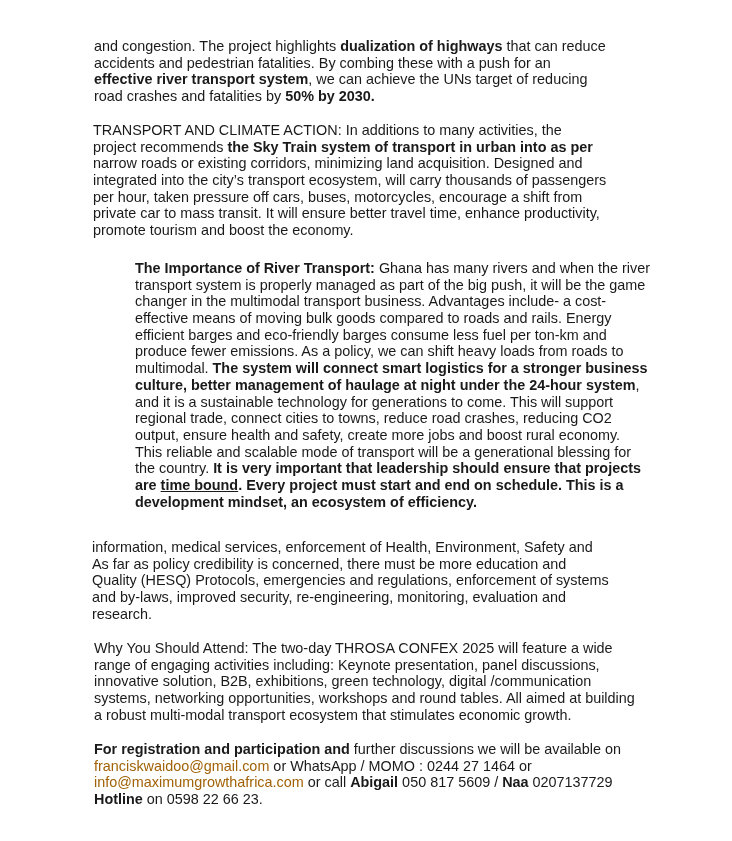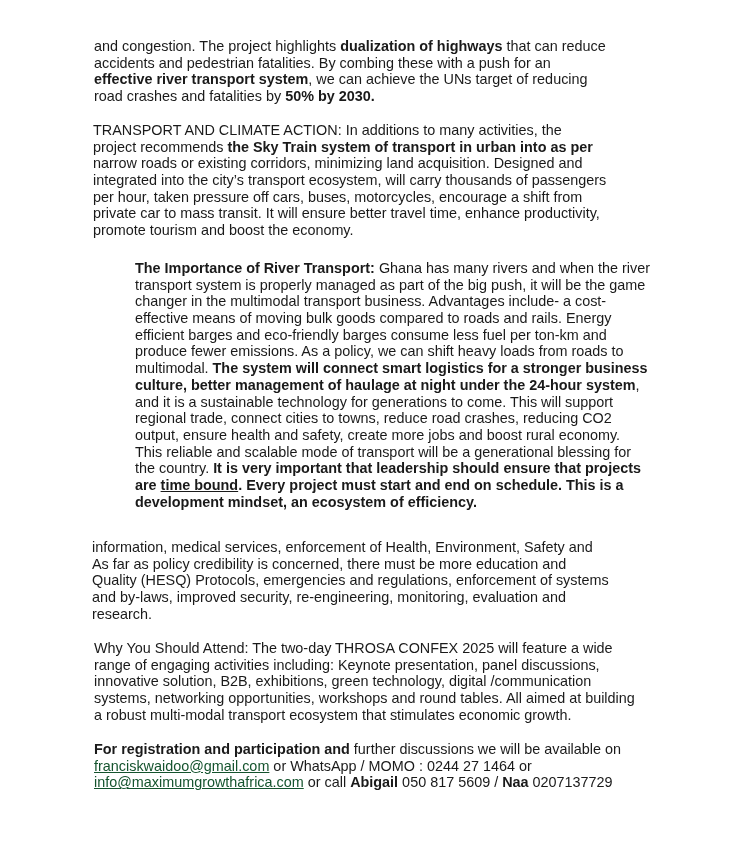--- a/index.html
+++ b/index.html
@@ -4,21 +4,21 @@
 <style>
   html, body { margin: 0; padding: 0; background: #ffffff; }
   body { width: 732px; height: 841px; overflow: hidden; position: relative; }
   .page {
     position: absolute; left: 0; top: 0; width: 588px; height: 841px;
     font-family: "Liberation Sans", sans-serif;
     font-size: 14.4px; line-height: 16.7px; color: #1a1a1a;
   }
   .para { position: absolute; white-space: nowrap; }
   .line { display: block; height: 16.7px; }
-  a.link { color: #14532d; text-decoration: underline; }
+  a.link { color: #a16207; }
 </style>
 </head>
 <body>
 
 <div class="page" id="page">
     <div class="para" style="left: 94px; top: 38px;">
       <span class="line"><span>and congestion. The project highlights </span><span style="font-weight: bold;">dualization of highways</span><span> that can reduce</span></span>
       <span class="line"><span>accidents and pedestrian fatalities. By combing these with a push for an</span></span>
       <span class="line"><span style="font-weight: bold;">effective river transport system</span><span>,  we can achieve the UNs target of reducing</span></span>
       <span class="line"><span>road crashes and fatalities by </span><span style="font-weight: bold;">50% by 2030.</span></span>
@@ -60,14 +60,15 @@
       <span class="line"><span style="font-weight: normal;">Why You Should Attend:</span><span> The two-day THROSA CONFEX 2025 will feature a wide</span></span>
       <span class="line"><span>range of engaging activities including:  Keynote presentation, panel discussions,</span></span>
       <span class="line"><span>innovative solution, B2B, exhibitions, green technology, digital /communication</span></span>
       <span class="line"><span>systems, networking opportunities, workshops and round tables. All aimed at building</span></span>
       <span class="line"><span>a robust multi-modal transport ecosystem that stimulates economic growth.</span></span>
     </div>
     <div class="para" style="left: 94px; top: 741px;">
       <span class="line"><span style="font-weight: bold;">For registration and participation and</span><span>  further discussions we will be available on</span></span>
       <span class="line"><a class="link">franciskwaidoo@gmail.com</a><span> or WhatsApp / MOMO : 0244 27 1464 or</span></span>
       <span class="line"><a class="link">info@maximumgrowthafrica.com</a><span>  or call </span><span style="font-weight: bold;">Abigail</span><span> 050 817 5609 / </span><span style="font-weight: bold;">Naa</span><span> 0207137729</span></span>
+      <span class="line"><span style="font-weight: bold;">Hotline</span><span> on 0598 22 66 23.</span></span>
     </div>
   </div>
 
 </body></html>

